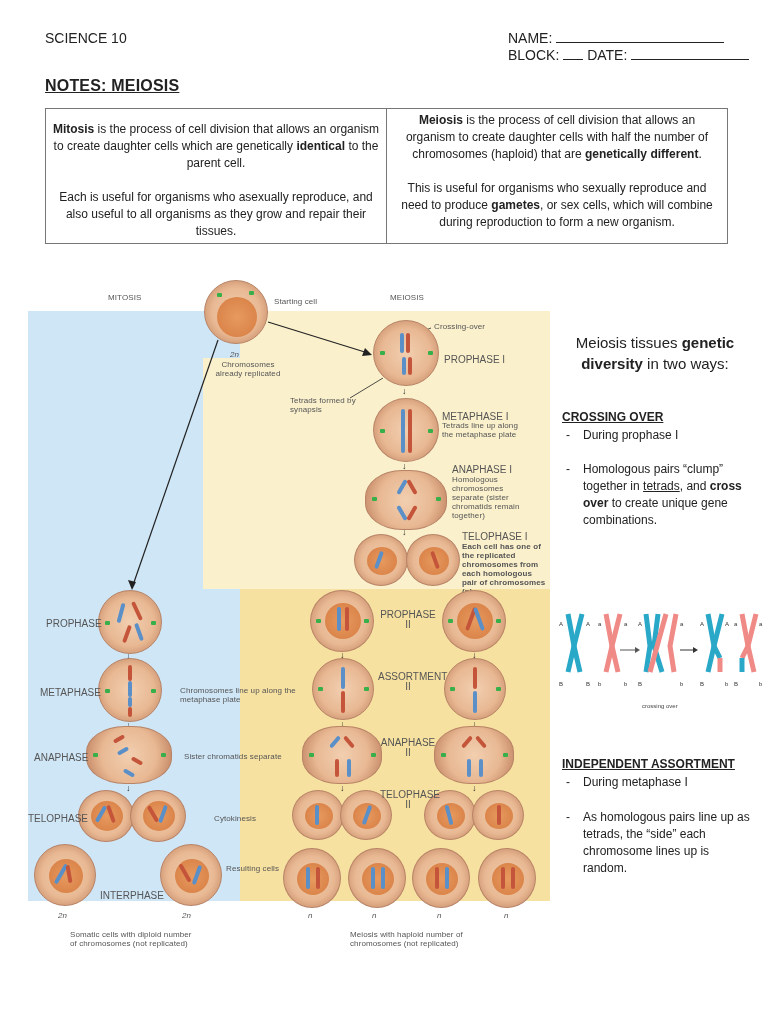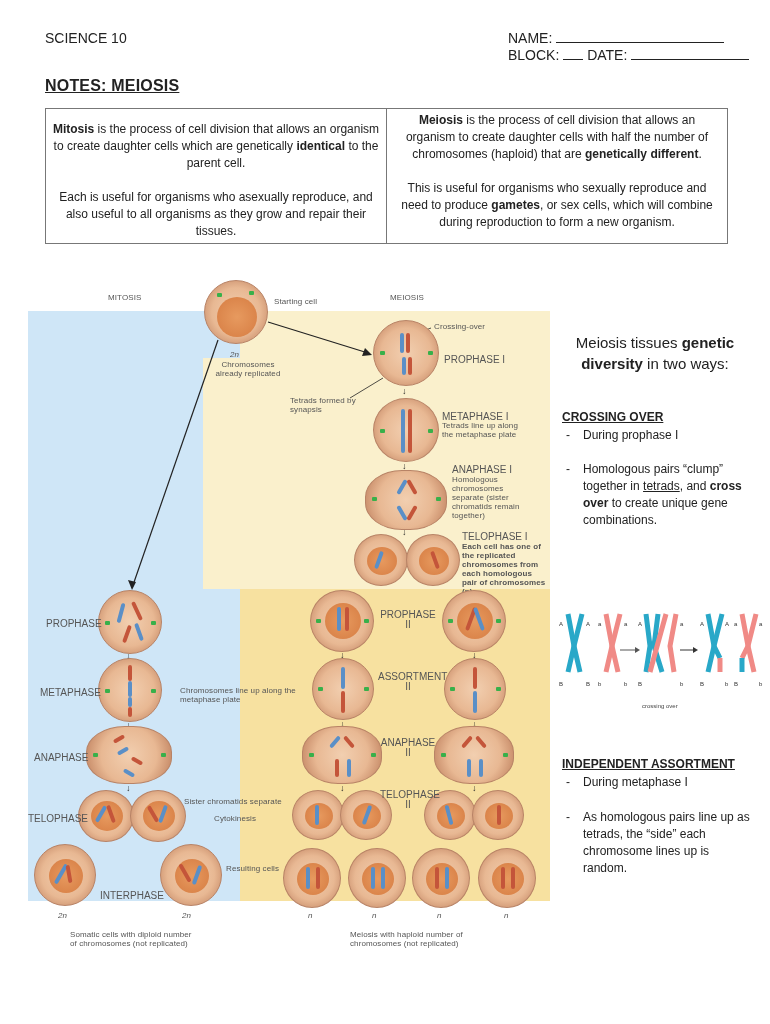--- a/index.html
+++ b/index.html
@@ -258,21 +258,21 @@
 
   <div class="cell" style="left:58px; top:448px; width:86px; height:58px; border-radius:45%;">
     <div class="chrom-r" style="left:30px; top:6px; height:12px; transform:rotate(60deg);"></div>
     <div class="chrom-b" style="left:34px; top:18px; height:12px; transform:rotate(60deg);"></div>
     <div class="chrom-r" style="left:48px; top:28px; height:12px; transform:rotate(-60deg);"></div>
     <div class="chrom-b" style="left:40px; top:40px; height:12px; transform:rotate(-60deg);"></div>
     <div class="centro" style="left:6px; top:26px;"></div>
     <div class="centro" style="left:74px; top:26px;"></div>
   </div>
   <div class="abs stage" style="left:6px; top:474px;">ANAPHASE</div>
-  <div class="abs diag-label" style="left:156px; top:474px;margin-top:45px;">Sister chromatids separate</div>
+  <div class="abs diag-label" style="left:156px; top:474px;">Sister chromatids separate</div>
   <div class="arrow" style="left:98px; top:506px;">↓</div>
 
   <div class="cell" style="left:50px; top:512px; width:56px; height:52px;">
     <div class="nucleus" style="left:12px; top:10px; width:32px; height:30px;"></div>
     <div class="chrom-b" style="left:20px; top:14px; height:18px; transform:rotate(30deg);"></div>
     <div class="chrom-r" style="left:30px; top:14px; height:18px; transform:rotate(-20deg);"></div>
   </div>
   <div class="cell" style="left:102px; top:512px; width:56px; height:52px;">
     <div class="nucleus" style="left:12px; top:10px; width:32px; height:30px;"></div>
     <div class="chrom-r" style="left:20px; top:14px; height:18px; transform:rotate(-30deg);"></div>

